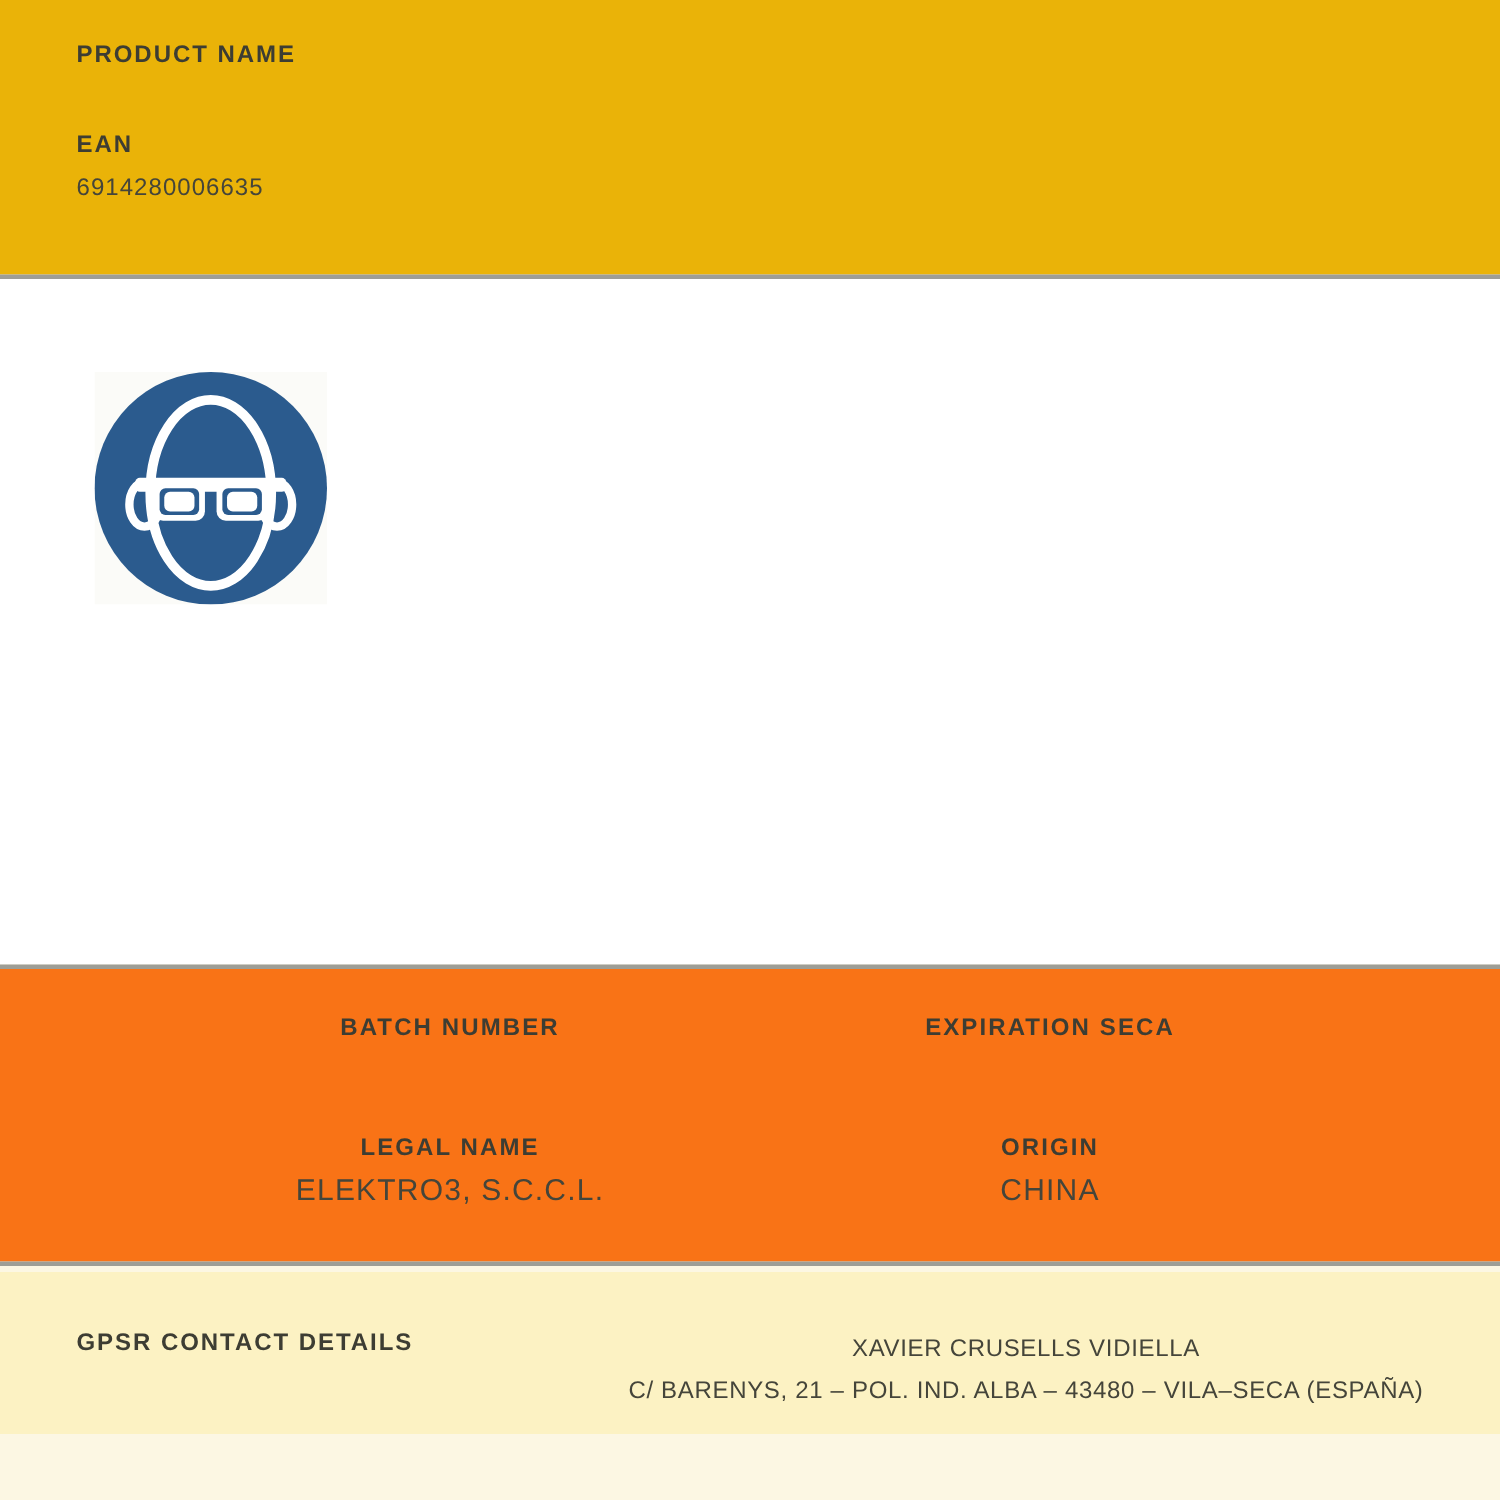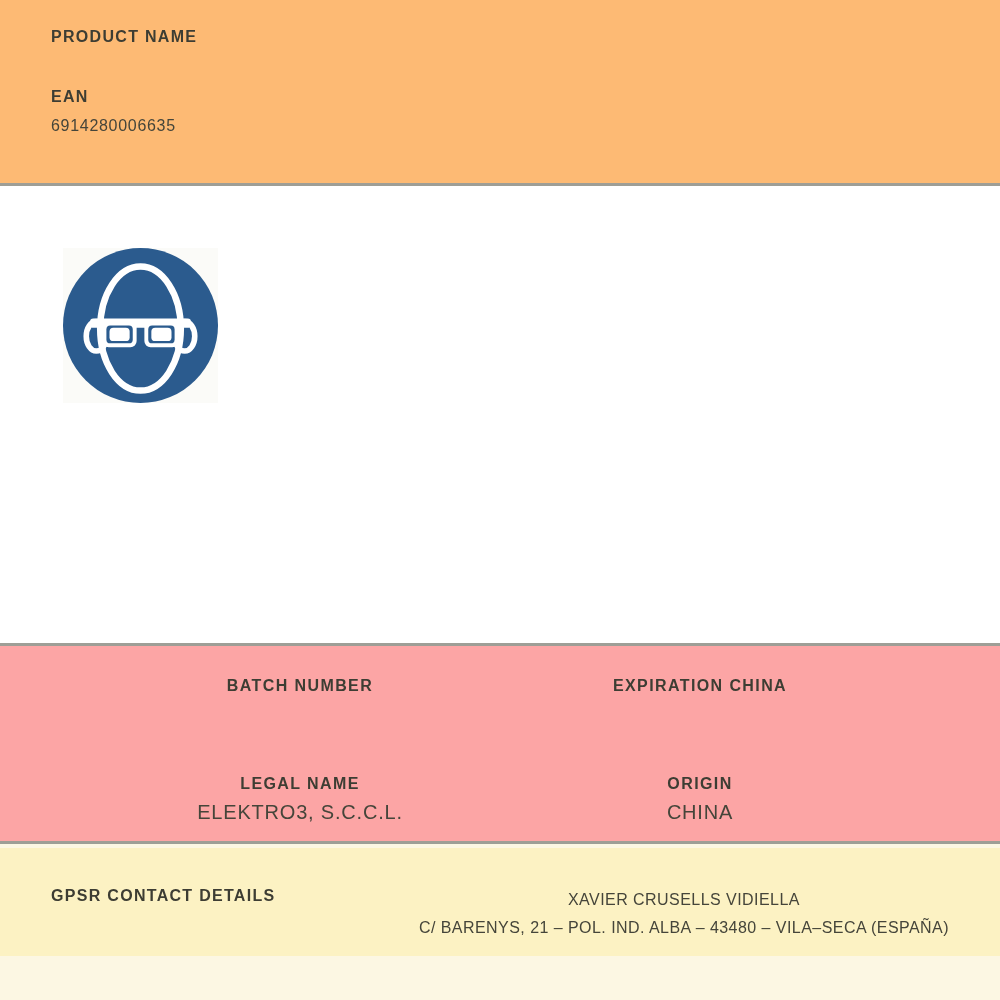--- a/index.html
+++ b/index.html
@@ -14,21 +14,21 @@
     color: #45453a;
     overflow: hidden;
   }
   .sec {
     box-sizing: border-box;
     width: 1000px;
   }
   
   .sec-product {
     height: 183px;
-    background: #fdba74;
+    background: #eab308;
     padding: 27px 51px 0 51px;
   }
   .field + .field { margin-top: 40px; }
   .field-label {
     font-size: 16px;
     font-weight: 700;
     letter-spacing: 1.3px;
     color: #3d3d33;
     margin-bottom: 9px;
     line-height: 20px;
@@ -52,27 +52,27 @@
   }
   .icon-box {
     width: 155px;
     height: 155px;
     margin-left: 63px;
     padding-top: 62px;
   }
   
   .sec-details {
     height: 195px;
-    background: #fca5a5;
+    background: #f97316;
     padding: 30px 100px 0 100px;
   }
   .detail-row {
     display: flex;
   }
-  .detail-row.second { margin-top: 70px; }
+  .detail-row.second { margin-top: 52px; }
   .detail-cell {
     flex: 1 1 50%;
     text-align: center;
   }
   .detail-label {
     font-size: 16px;
     font-weight: 700;
     letter-spacing: 1.4px;
     color: #3d3d33;
     line-height: 20px;
@@ -151,21 +151,21 @@
 
 <div class="divider"></div>
 
 <div class="sec sec-details">
   <div class="detail-row">
     <div class="detail-cell">
       <div class="detail-label">BATCH NUMBER</div>
       <div class="detail-value"></div>
     </div>
     <div class="detail-cell">
-      <div class="detail-label">EXPIRATION CHINA</div>
+      <div class="detail-label">EXPIRATION SECA</div>
       <div class="detail-value"></div>
     </div>
   </div>
   <div class="detail-row second">
     <div class="detail-cell">
       <div class="detail-label">LEGAL NAME</div>
       <div class="detail-value">ELEKTRO3, S.C.C.L.</div>
     </div>
     <div class="detail-cell">
       <div class="detail-label">ORIGIN</div>

